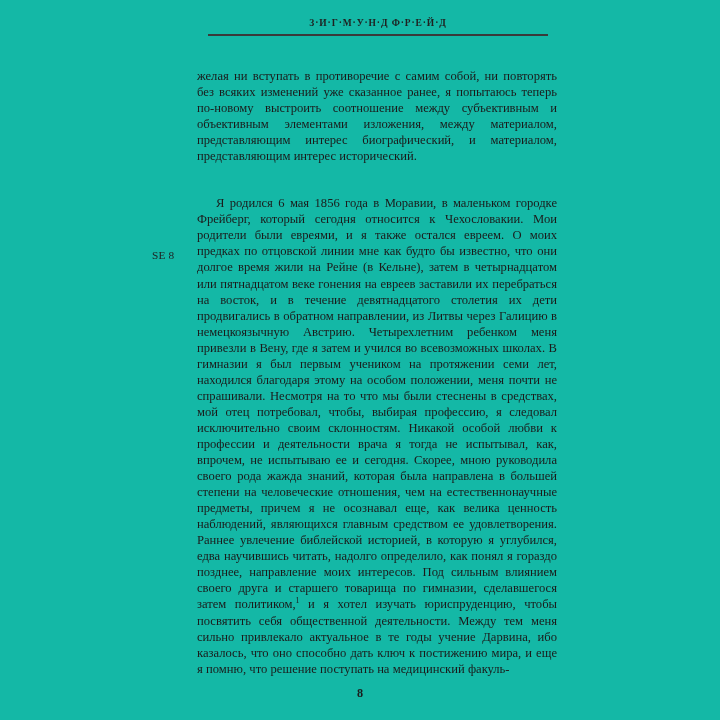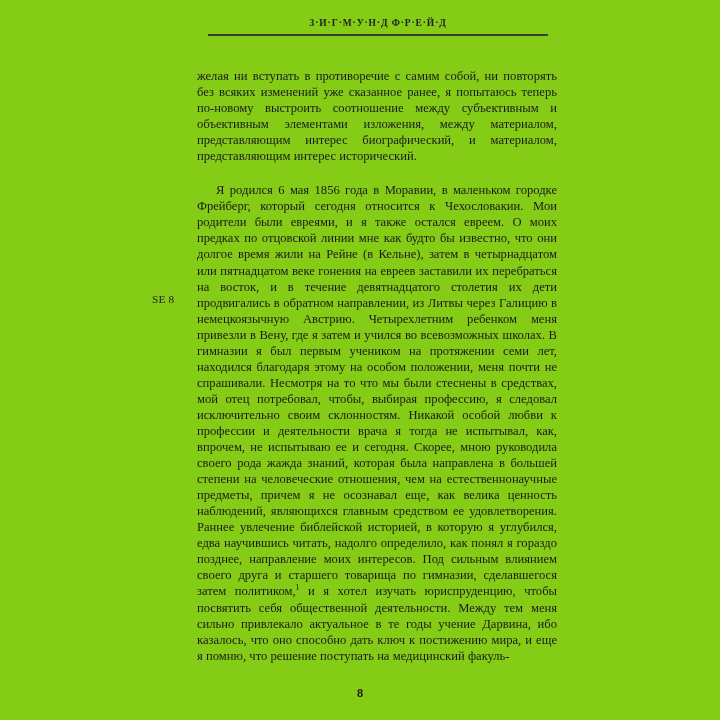--- a/index.html
+++ b/index.html
@@ -11,21 +11,21 @@
   body {
     font-family: "Liberation Serif", "DejaVu Serif", serif;
     color: #1a1a1a;
     -webkit-font-smoothing: antialiased;
   }
 
   .page {
     position: relative;
     width: 720px;
     height: 720px;
-    background: #84cc16;
+    background: #14b8a6;
     overflow: hidden;
     box-sizing: border-box;
   }
 
   
   .running-head {
     position: absolute;
     left: 208px;
     top: 18px;
     width: 340px;
@@ -66,38 +66,37 @@
     line-height: 16.05px;
     color: #1b1b1b;
     hyphens: manual;
     word-spacing: 0.1px;
   }
   p.par-first {
     text-indent: 0;
   }
   p.par-indent {
     text-indent: 19px;
-    margin-top: 18px;
+    margin-top: 31px;
   }
   sup.fn {
     font-size: 8px;
     vertical-align: super;
     line-height: 0;
   }
 
   
   .margin-note {
     position: absolute;
     left: 152px;
     top: 249px;
     font-size: 11.3px;
     letter-spacing: 0.2px;
     color: #1f1f1f;
     white-space: nowrap;
-    margin-top: 44px;
   }
 
   
   .folio {
     position: absolute;
     left: 0;
     top: 686px;
     width: 720px;
     text-align: center;
     font-size: 12.2px;

